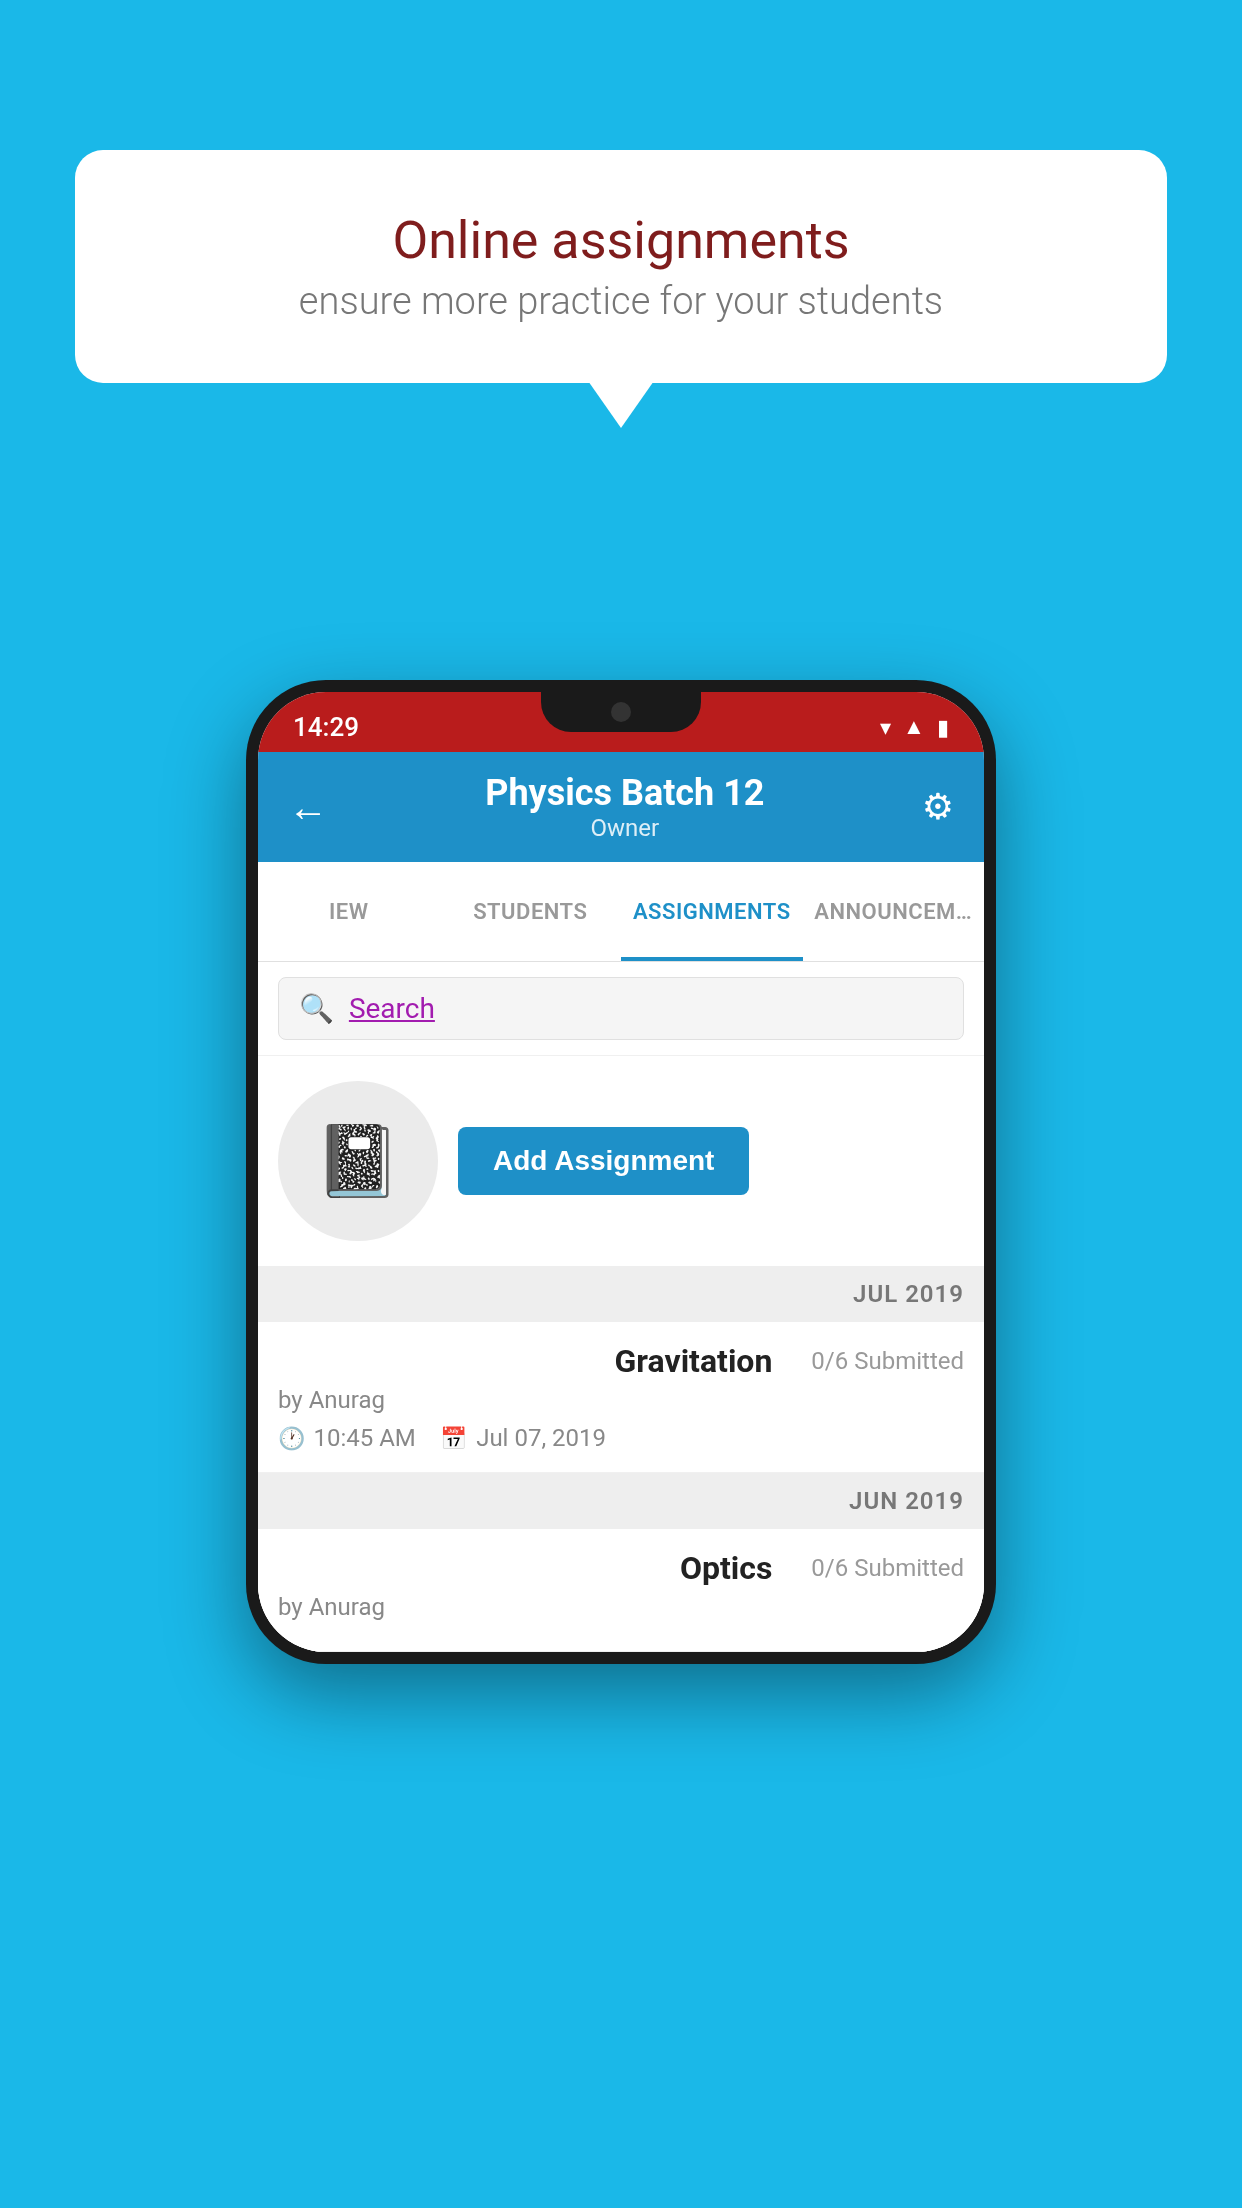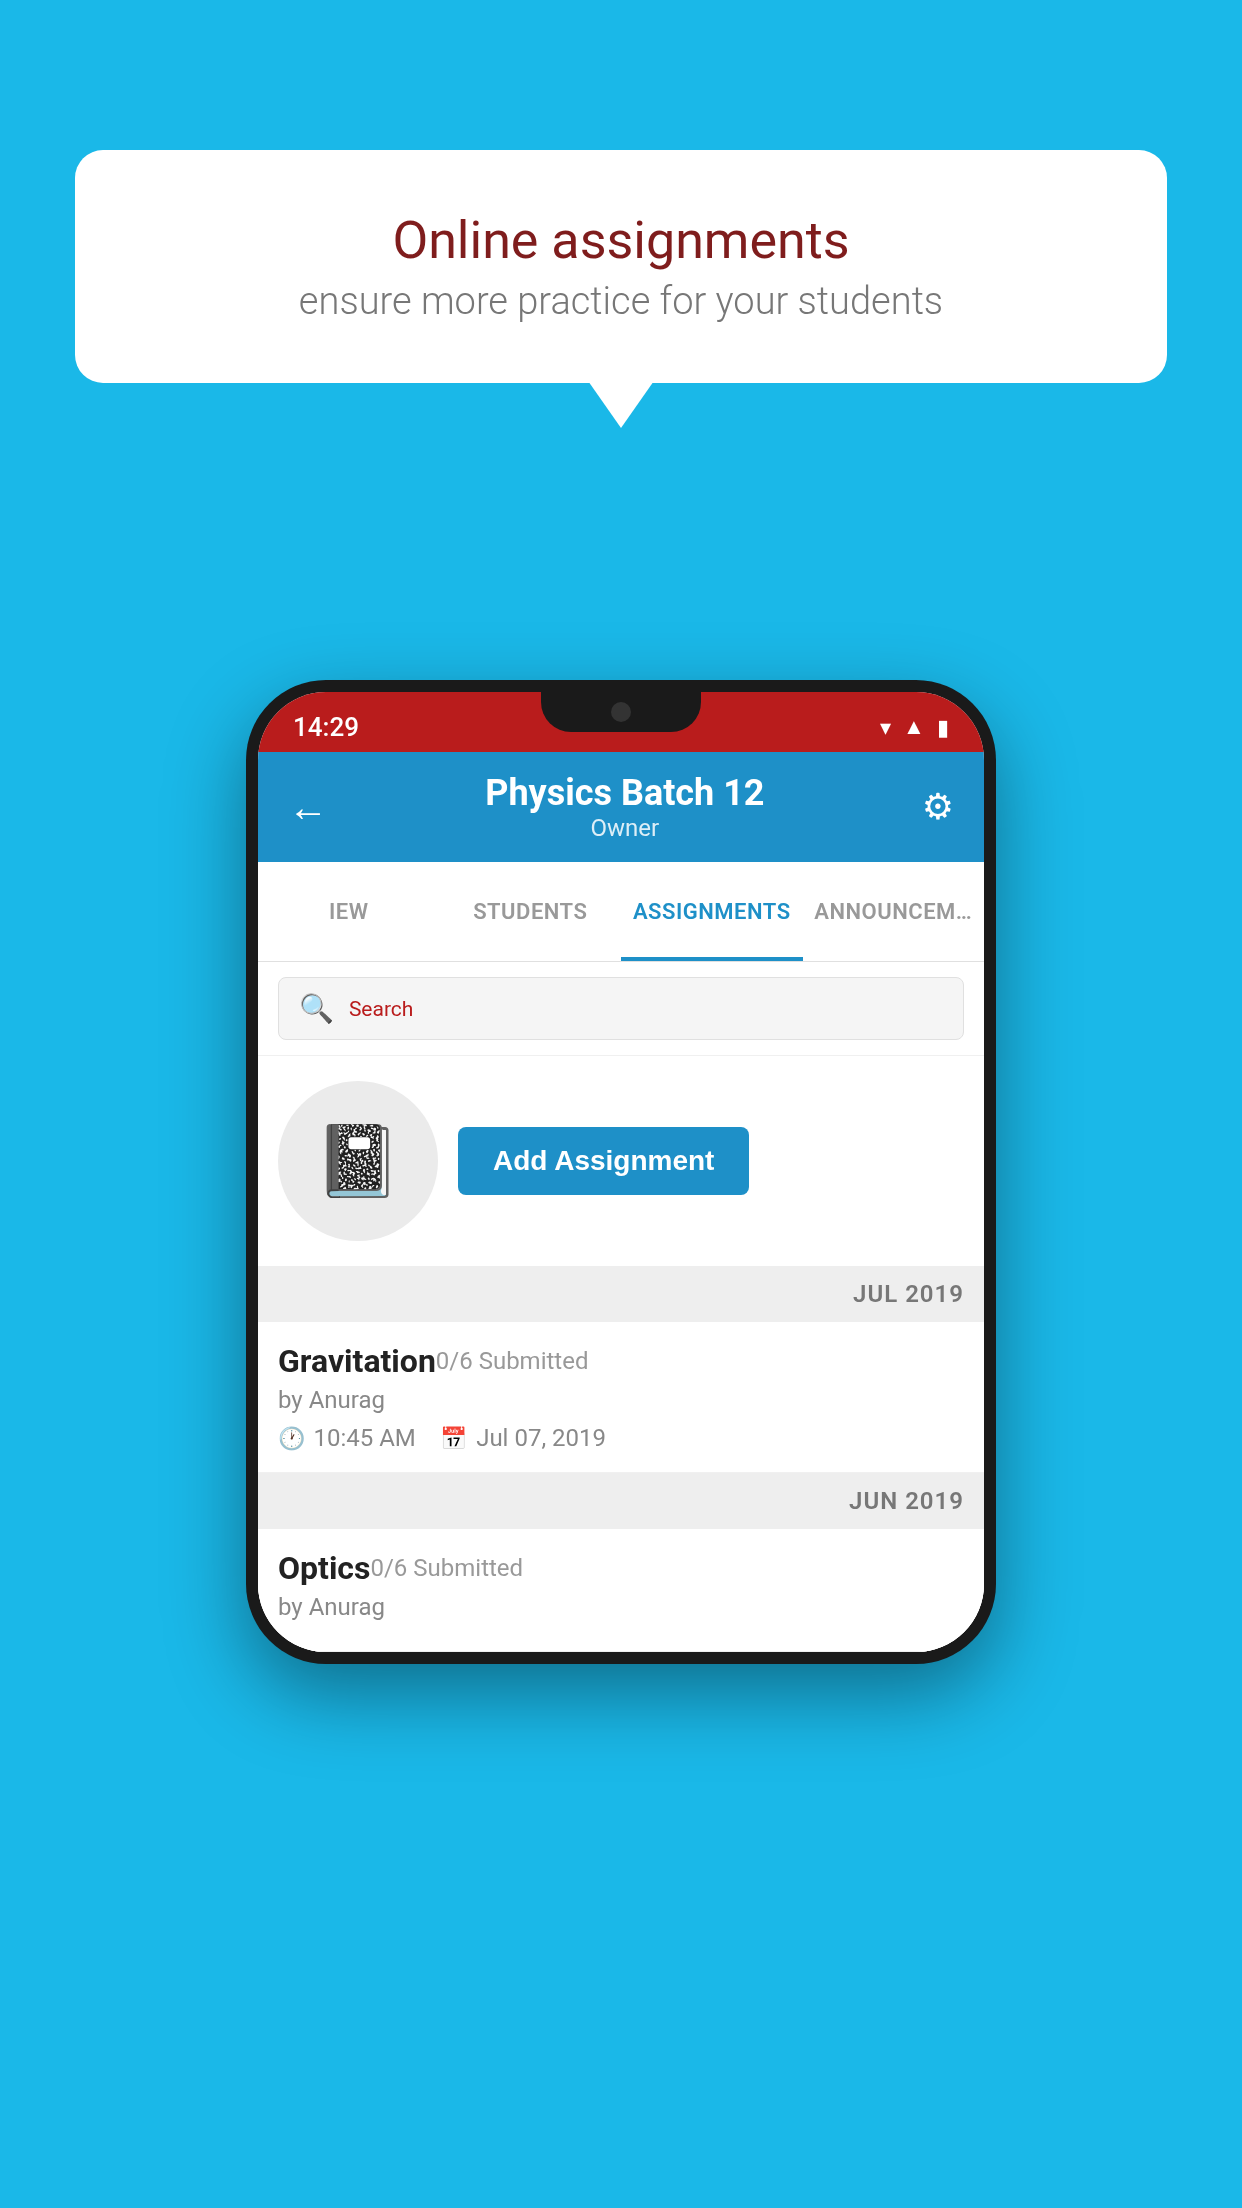--- a/index.html
+++ b/index.html
@@ -225,22 +225,23 @@
       padding: 14px 20px;
       gap: 15px;
     }
 
     .search-icon-inner {
       color: #aaa;
       font-size: 28px;
     }
 
     .search-placeholder {
-      color: #b91c1c;
-      font-size: 21px;
+      color: #a21caf;
+      font-size: 28px;
+      text-decoration: underline;
     }
 
     
     .promo-block {
       display: flex;
       align-items: center;
       padding: 25px 20px;
       background: white;
       border-top: 1px solid #f0f0f0;
       gap: 20px;
@@ -296,23 +297,24 @@
 
     
     .assignment-item {
       background: white;
       padding: 20px 20px;
       border-bottom: 1px solid #f0f0f0;
     }
 
     .assignment-row1 {
       display: flex;
-      justify-content: flex-start;
+      justify-content: flex-end;
       align-items: center;
       margin-bottom: 6px;
+      gap: 39px;
     }
 
     .assignment-title {
       font-size: 32px;
       font-weight: 700;
       color: #222;
     }
 
     .assignment-submitted {
       font-size: 24px;

